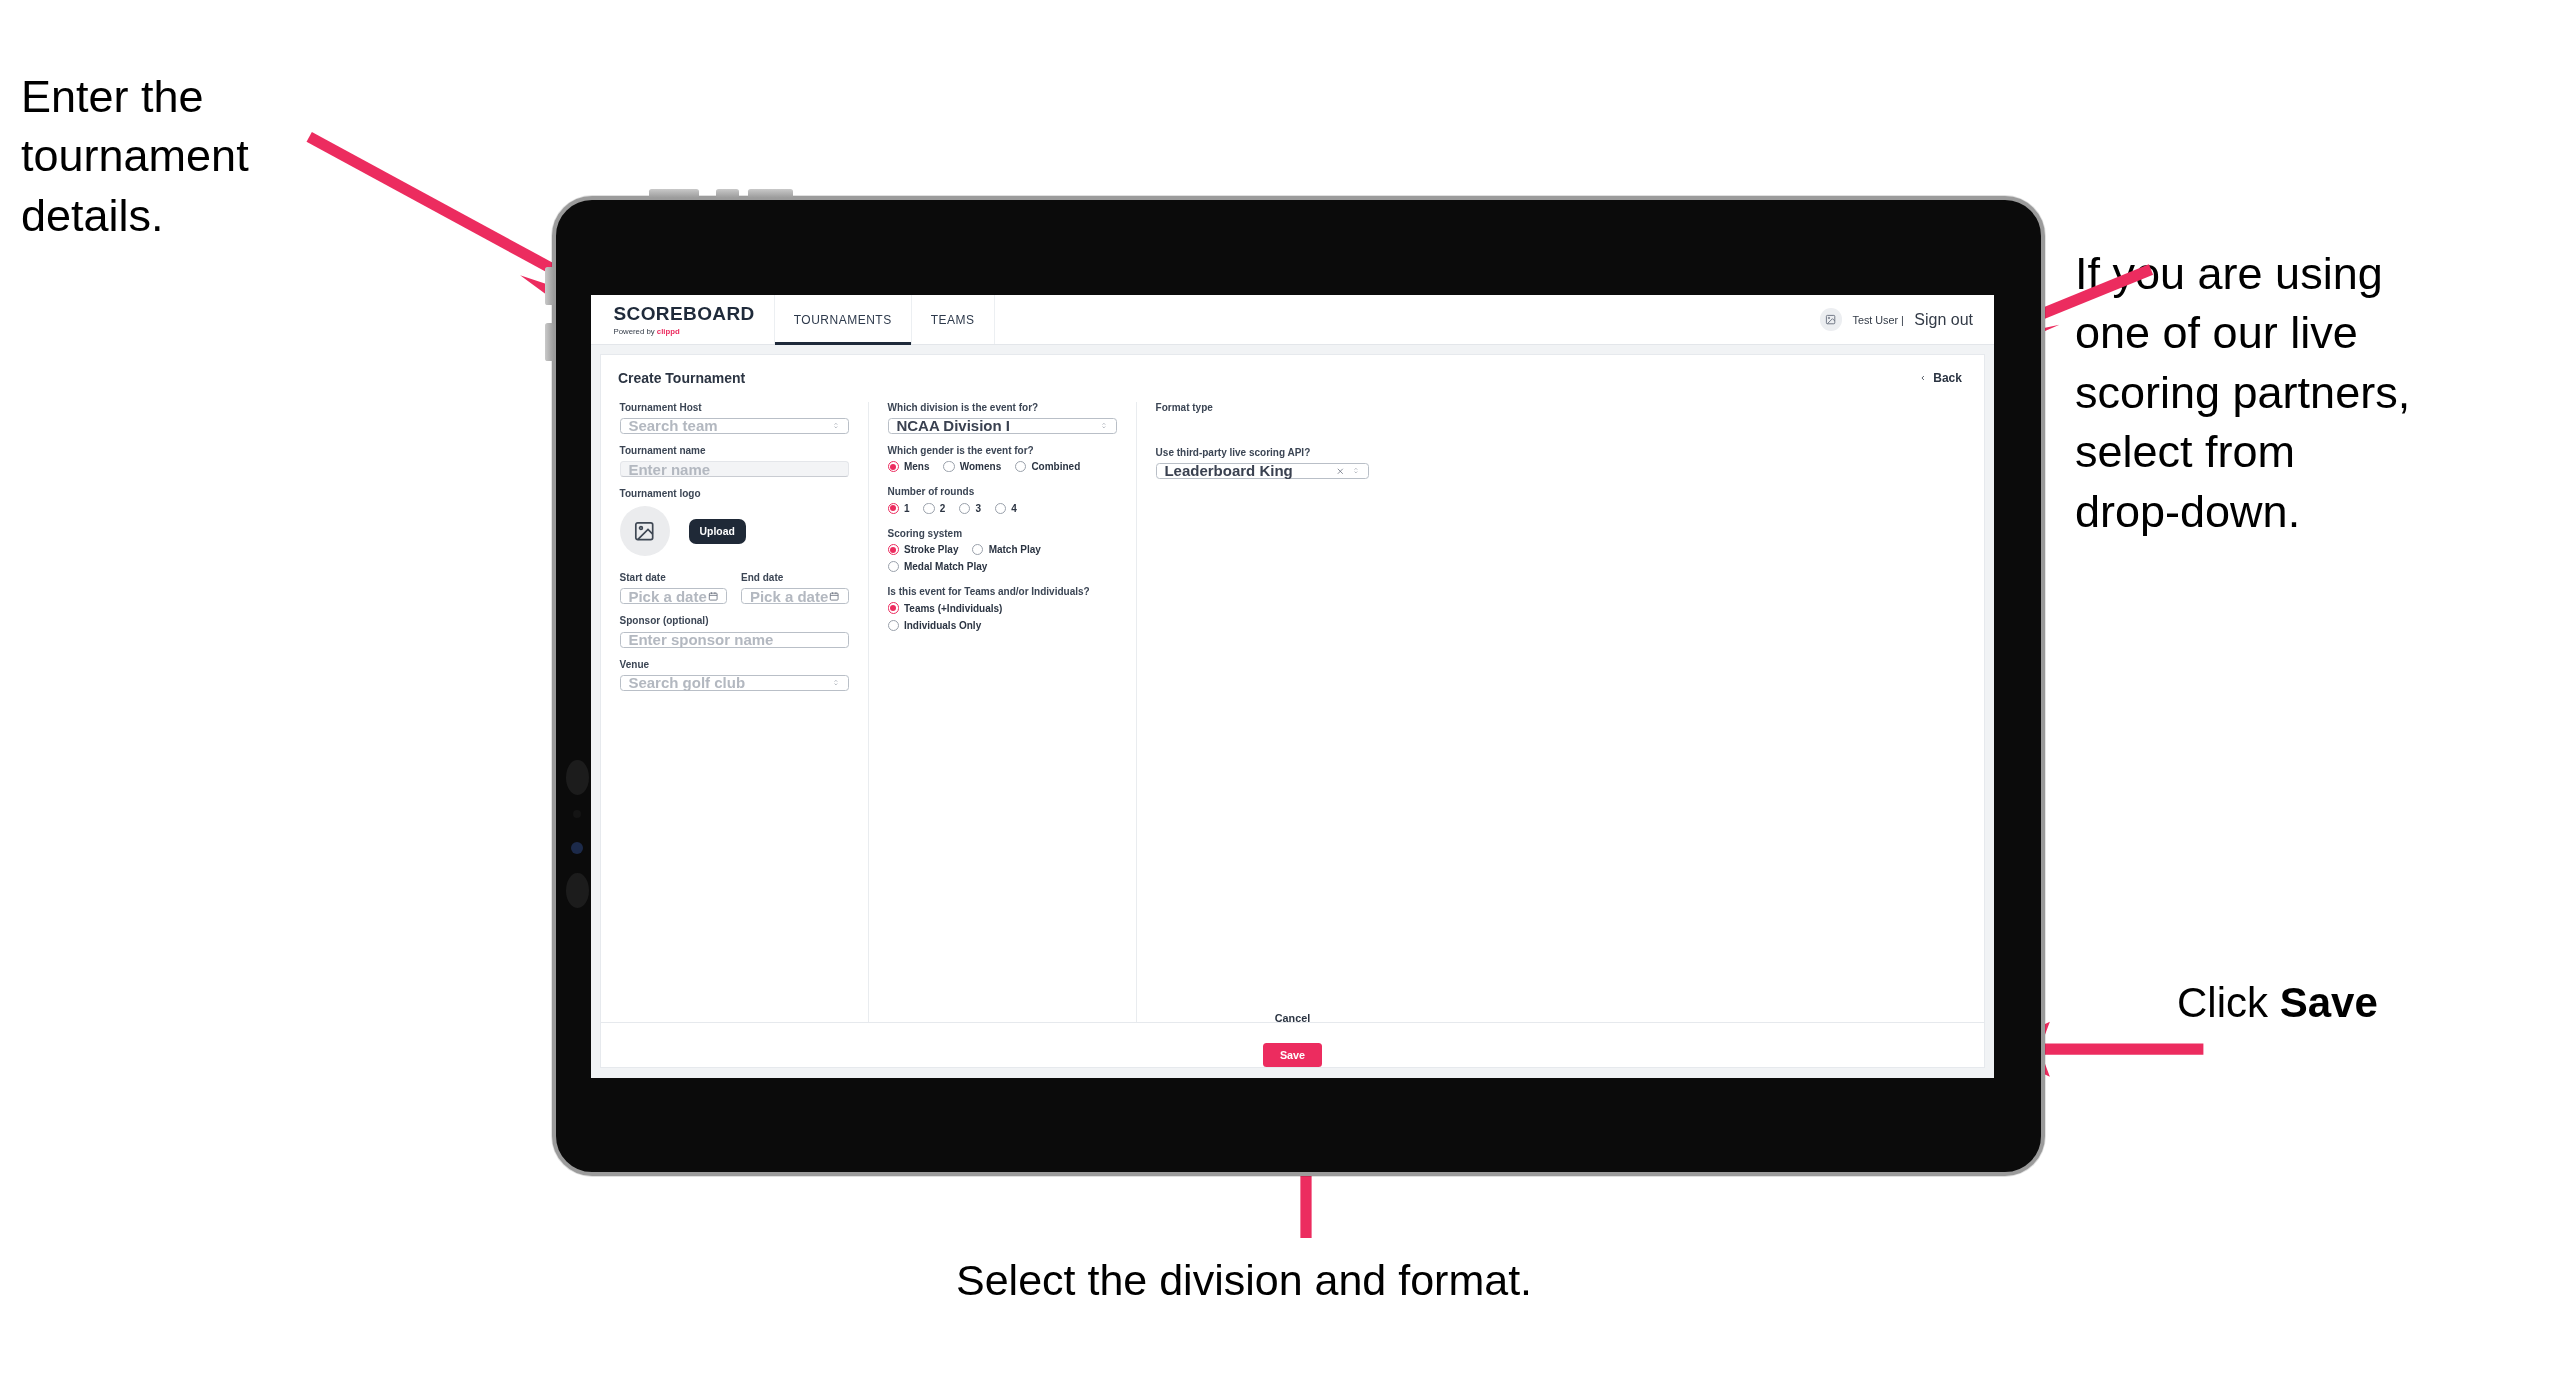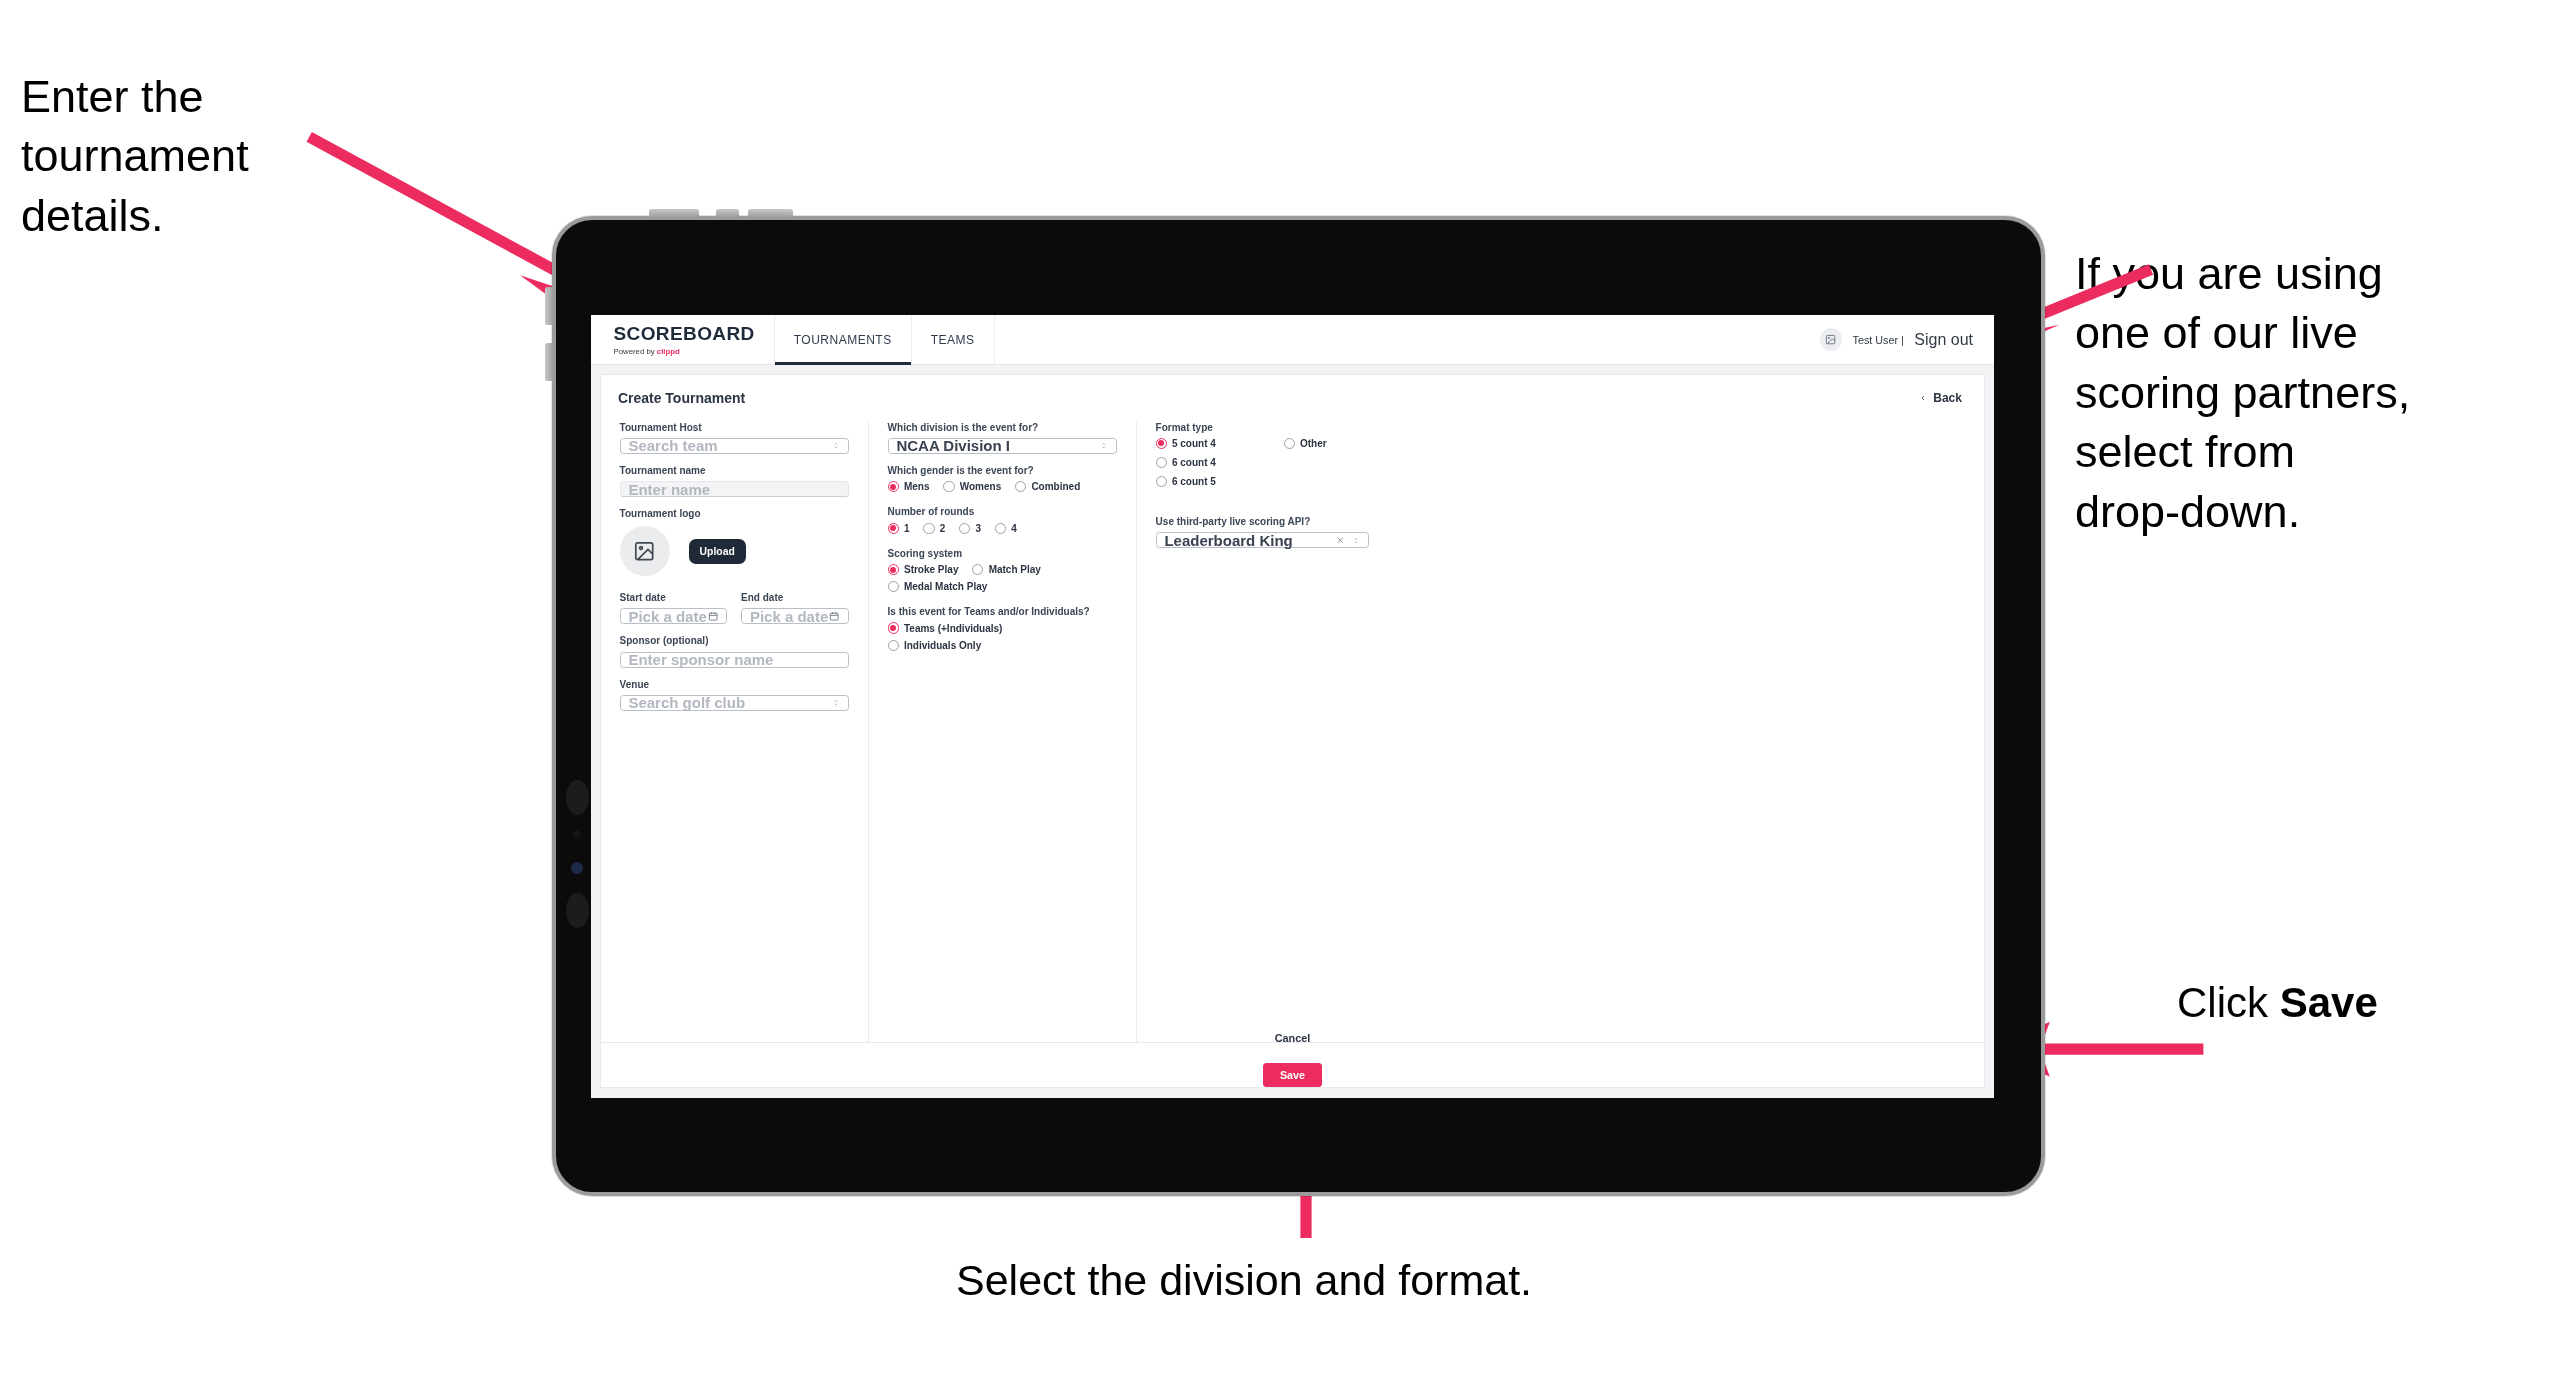--- a/index.html
+++ b/index.html
@@ -23,21 +23,21 @@
   #anno-partner { left: 2075px; top: 244px; width: 484px; font-size: 45px; }
   #anno-save    { left: 2177px; top: 975px; font-size: 42px; white-space: nowrap; }
   #anno-save b  { font-weight: 700; }
   #anno-division{ left: 956px; top: 1252px; font-size: 43px; white-space: nowrap; }
 
   .arrow-svg { position: absolute; pointer-events: none; }
 
   
   #tablet {
     position: absolute;
-    left: 552px; top: 216px;
+    left: 552px; top: 196px;
     width: 1493px; height: 980px;
     background: #0b0b0b;
     border-radius: 40px;
     border: 4.3px solid #9b9b9b;
     box-shadow: 0 0 0 0.9px rgba(0,0,0,.12);
   }
   .tbtn {
     position: absolute;
     background: linear-gradient(180deg,#c9c9c9,#9a9a9a);
     border-radius: 2.6px;
@@ -427,42 +427,20 @@
               </div>
               <div class="ropt">
                 <span class="rdot"></span>
                 <span class="rlabel">Individuals Only</span>
               </div>
             </div>
           </div>
 
           <div class="col" id="col-3">
             <div class="flabel">Format type</div>
-            <div id="fmt-wrap">
-              <div id="fmt-left" class="fmt-list">
-                <div class="ropt">
-                  <span class="rdot on"></span>
-                  <span class="rlabel">5 count 4</span>
-                </div>
-                <div class="ropt">
-                  <span class="rdot"></span>
-                  <span class="rlabel">6 count 4</span>
-                </div>
-                <div class="ropt">
-                  <span class="rdot"></span>
-                  <span class="rlabel">6 count 5</span>
-                </div>
-              </div>
-              <div id="fmt-right" class="fmt-list">
-                <div class="ropt">
-                  <span class="rdot"></span>
-                  <span class="rlabel">Other</span>
-                </div>
-              </div>
-            </div>
 
             <div class="fgap" style="height:29px"></div>
 
             <div class="flabel">Use third-party live scoring API?</div>
             <div class="finput filled" style="width:213px">
               <span class="val">Leaderboard King</span>
               <span class="endicon">
                 <svg width="8.6" height="8.6" viewBox="0 0 24 24" fill="none" stroke="#6b7280" stroke-width="2.2">
                     <path d="M5 5l14 14M19 5L5 19"></path>
                   </svg>

